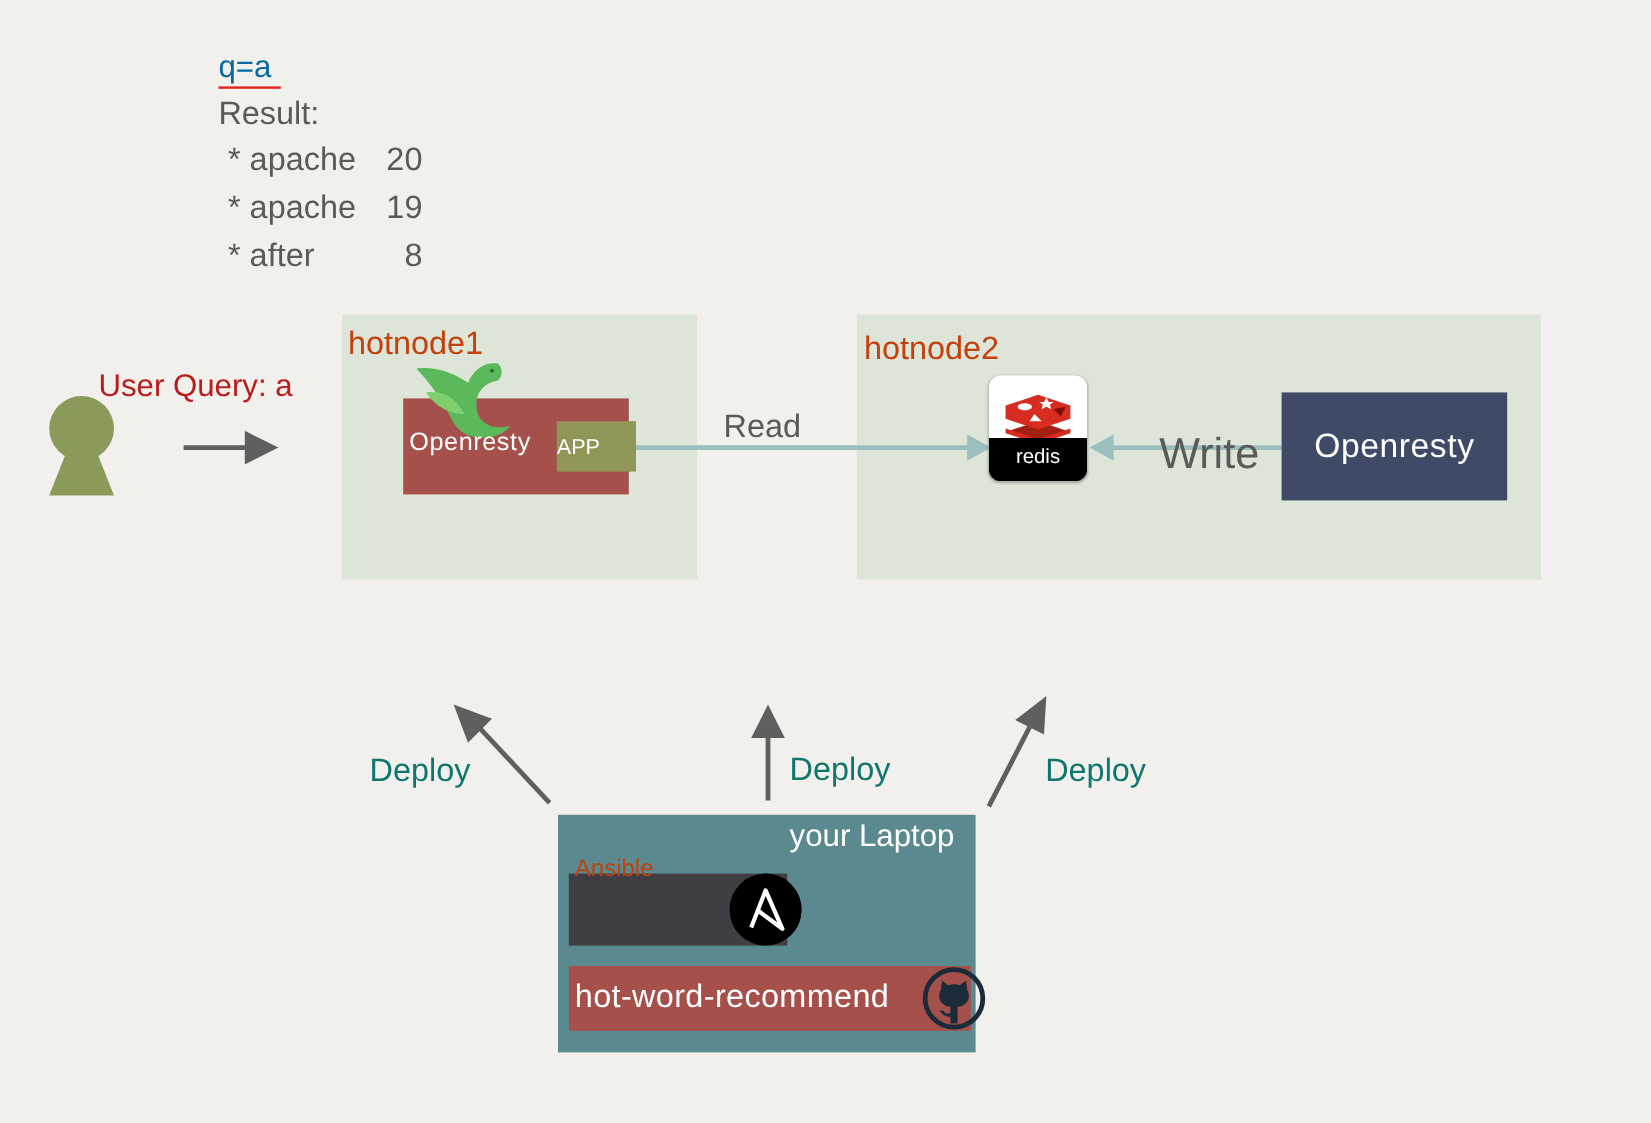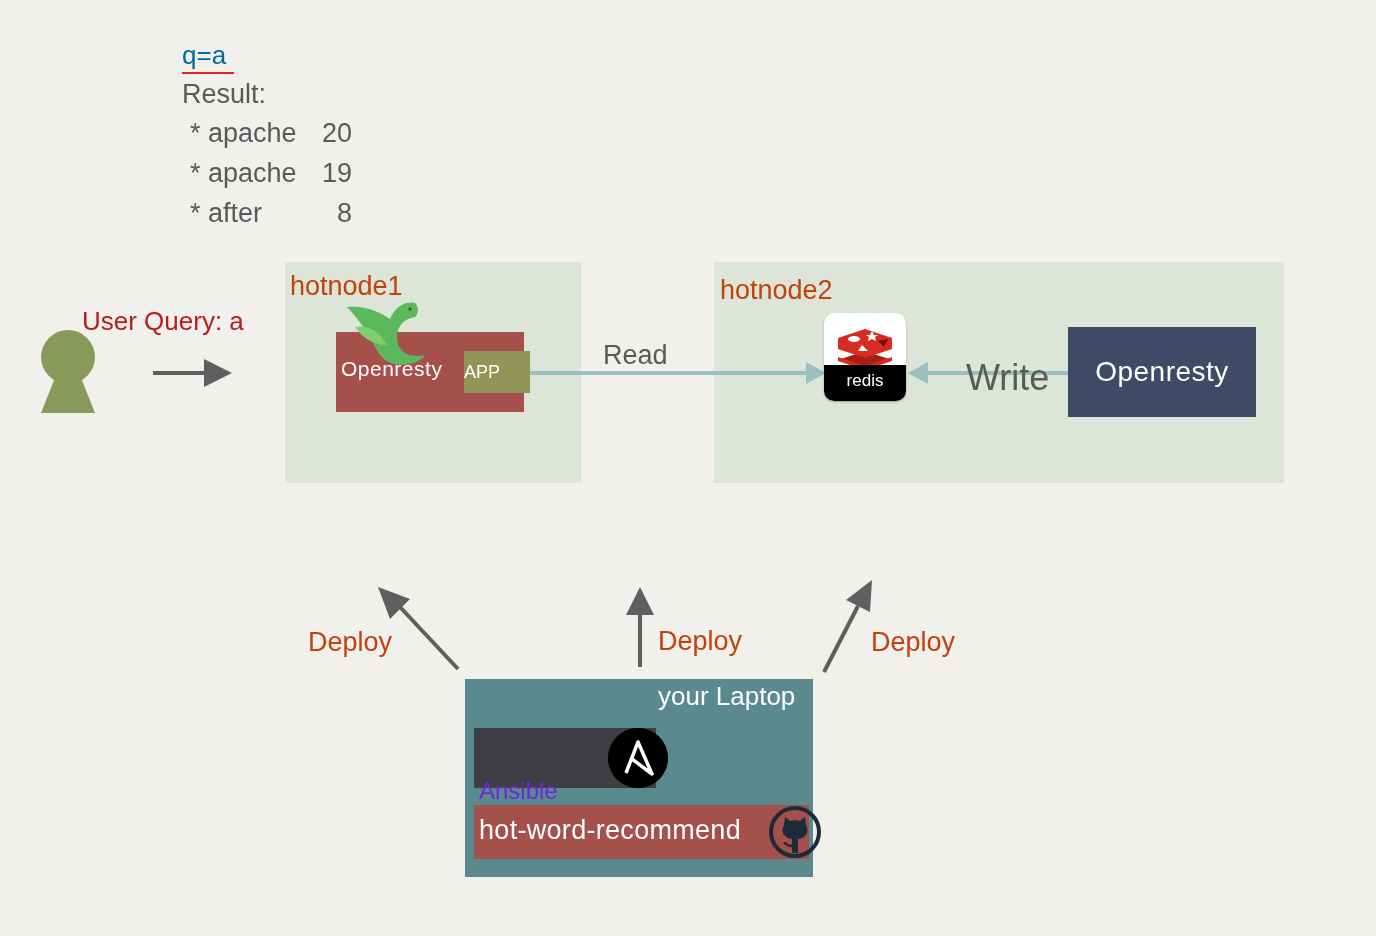--- a/index.html
+++ b/index.html
@@ -28,26 +28,26 @@
   .app-box { left:464px; top:351px; width:66px; height:42px; background:#8f9657; color:#fff; font-size:18px; line-height:43px; }
 
   .read-label { left:603px; top:340px; font-size:27px; color:#5a5a5a; }
   .write-label { left:966px; top:340px; font-size:36px; color:#5a5a5a;margin-top:17px; }
 
   .redis-tile { left:824px; top:313px; width:82px; height:88px; border-radius:10px; background:#fff; overflow:hidden; box-shadow:0 1px 2px rgba(0,0,0,0.3); }
   .redis-bottom { position:absolute; left:0; bottom:0; width:100%; height:36px; background:#000; color:#fff; font-size:17px; text-align:center; line-height:32px; }
 
   .initworker { left:1068px; top:327px; width:188px; height:90px; background:#3f4a66; color:#fff; font-size:28px; text-align:center; line-height:90px; letter-spacing:0.5px; }
 
-  .deploy-label { font-size:27px; color:#c2410c; }
+  .deploy-label { font-size:27px; color:#0f766e; }
 
   .laptop { left:465px; top:679px; width:348px; height:198px; background:#5a8a8f; }
   .laptop-label { left:658px; top:681px; font-size:26px; color:#fff; }
   .ansible-box { left:474px; top:728px; width:182px; height:60px; background:#403e45; }
-  .ansible-label { left:479px; top:777px; font-size:24px; color:#6d28d9; }
+  .ansible-label { left:479px; top:713px; font-size:20px; color:#c2410c; }
   .ansible-logo { left:608px; top:728px; width:60px; height:60px; border-radius:50%; background:#000; }
   .repo-box { left:474px; top:805px; width:335px; height:54px; background:#a6504b; }
   .repo-label { left:479px; top:815px; font-size:27px; color:#fff; letter-spacing:0.3px; }
   .github-logo { left:768px; top:805px; width:54px; height:54px; border-radius:50%; }
 </style>
 </head>
 <body>
 
 <div class="abs query-label">q=a</div>
 <div class="abs query-underline"></div>

